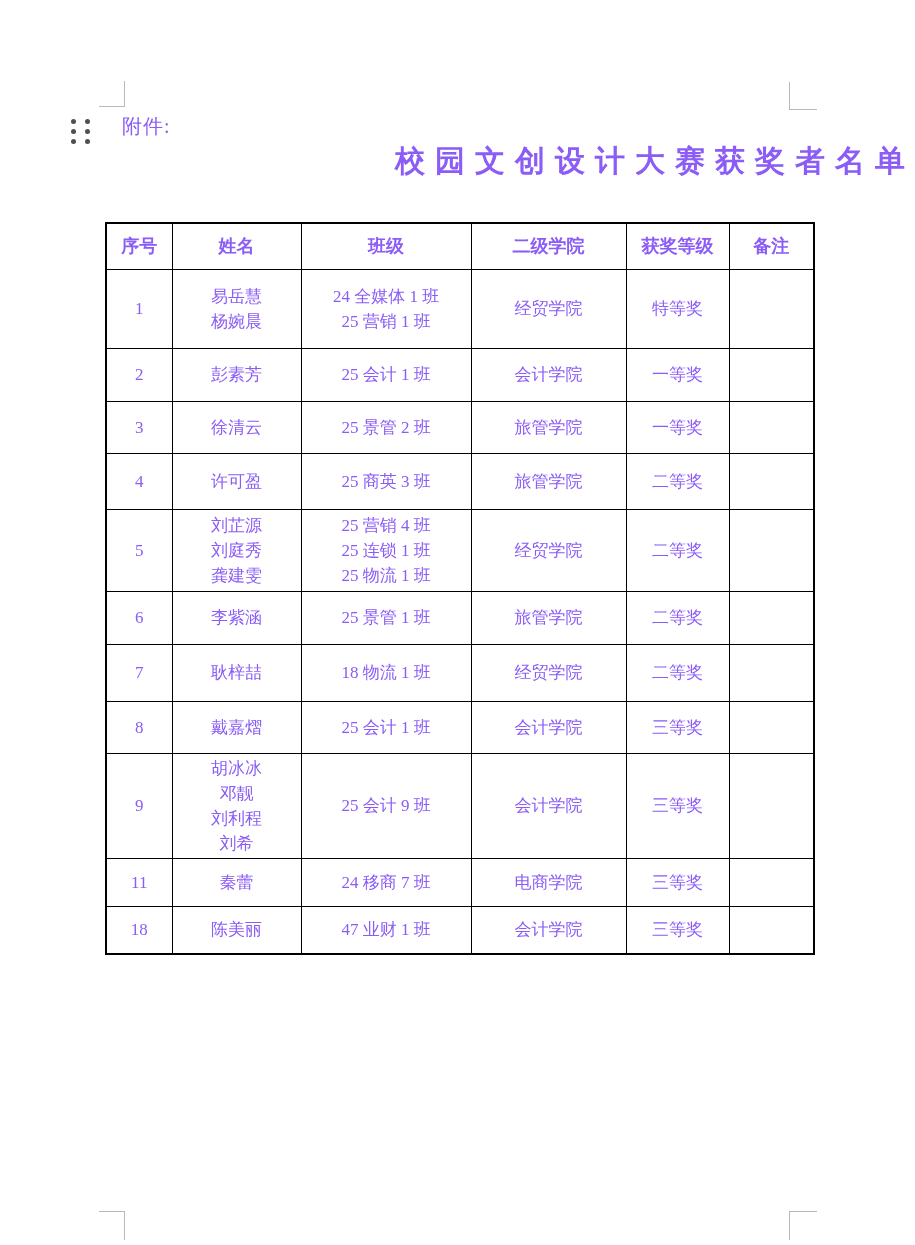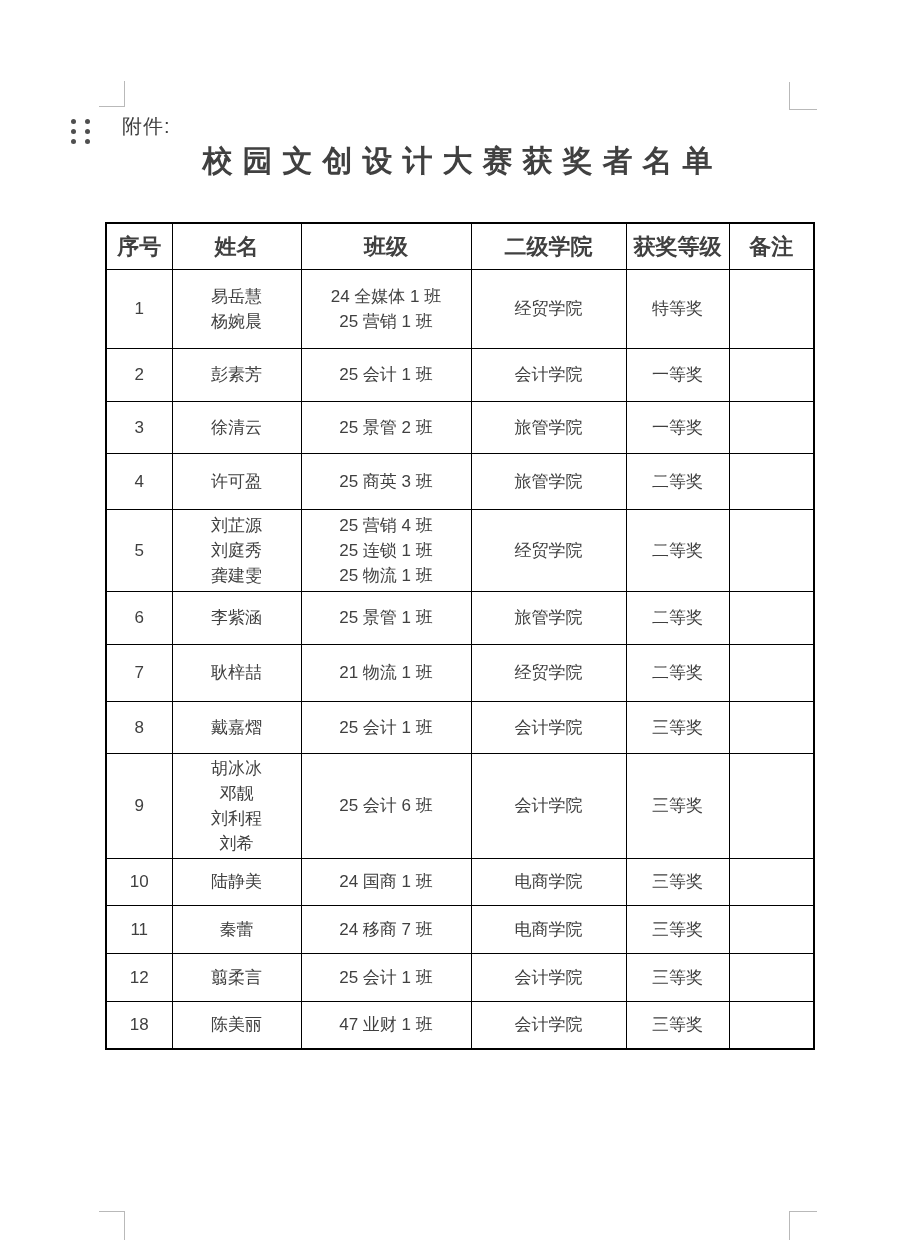--- a/index.html
+++ b/index.html
@@ -1,21 +1,21 @@
 <!DOCTYPE html>
 <html><head>
 <meta charset="utf-8">
 <style>
   html,body{margin:0;padding:0;background:#fff;}
   .page{
     position:relative;
     width:915px;height:1245px;
     background:#ffffff;
-    font-family:Liberation Sans, sans-serif;
-    color:#404040;
+    font-family:Liberation Serif, serif;
+    color:#8b5cf6;
     overflow:hidden;
   }
   
   .cmark{position:absolute;}
   .cmark.tl{left:99px;top:81px;width:25px;height:25px;border-right:1px solid #b9b9b9;border-bottom:1px solid #b9b9b9;}
   .cmark.tr{left:789px;top:82px;width:27px;height:27px;border-left:1px solid #b9b9b9;border-bottom:1px solid #b9b9b9;}
   .cmark.bl{left:99px;top:1211px;width:25px;height:28px;border-right:1px solid #b9b9b9;border-top:1px solid #b9b9b9;}
   .cmark.br{left:789px;top:1211px;width:27px;height:28px;border-left:1px solid #b9b9b9;border-top:1px solid #b9b9b9;}
 
   
@@ -25,40 +25,40 @@
     column-gap:9px;row-gap:5px;
   }
   .dots i{width:5px;height:5px;border-radius:50%;background:#4f4f4f;display:block;}
 
   .attachment{
     position:absolute;left:122px;top:113px;
     font-size:20px;letter-spacing:1px;
   }
   .doc-title{
     position:absolute;left:0;top:141px;width:915px;
-    text-align:center;font-weight:bold;font-size:30px;letter-spacing:10px;
+    text-align:right;font-weight:bold;font-size:30px;letter-spacing:10px;
     text-indent:10px; 
   }
 
   table.awards{
     position:absolute;left:105px;top:222px;
     width:708px;
     border-collapse:collapse;
     table-layout:fixed;
   }
   table.awards{border:2px solid #000;}
   table.awards th,table.awards td{
     border:1px solid #000;
     text-align:center;vertical-align:middle;
     padding:2px 2px;
     font-size:17px;
     line-height:25px;
     overflow:hidden;
   }
-  table.awards th{font-size:22px;font-weight:bold;padding:4px;}
+  table.awards th{font-size:18px;font-weight:bold;padding:4px;}
   td.pre{white-space:pre-line;}
 </style>
 </head>
 <body>
 
 <div class="page">
 
   <div class="cmark tl"></div>
   <div class="cmark tr"></div>
   <div class="cmark bl"></div>
@@ -146,69 +146,53 @@
         <td>6</td>
         <td class="pre">李紫涵</td>
         <td class="pre">25 景管 1 班</td>
         <td>旅管学院</td>
         <td>二等奖</td>
         <td></td>
       </tr>
       <tr style="height:57px">
         <td>7</td>
         <td class="pre">耿梓喆</td>
-        <td class="pre">21 物流 1 班</td>
+        <td class="pre">18 物流 1 班</td>
         <td>经贸学院</td>
         <td>二等奖</td>
         <td></td>
       </tr>
       <tr style="height:52px">
         <td>8</td>
         <td class="pre">戴嘉熠</td>
         <td class="pre">25 会计 1 班</td>
         <td>会计学院</td>
         <td>三等奖</td>
         <td></td>
       </tr>
       <tr style="height:103px">
         <td>9</td>
         <td class="pre">胡冰冰
 邓靓
 刘利程
 刘希</td>
-        <td class="pre">25 会计 6 班</td>
-        <td>会计学院</td>
-        <td>三等奖</td>
-        <td></td>
-      </tr>
-      <tr style="height:47px">
-        <td>10</td>
-        <td class="pre">陆静美</td>
-        <td class="pre">24 国商 1 班</td>
-        <td>电商学院</td>
+        <td class="pre">25 会计 9 班</td>
+        <td>会计学院</td>
         <td>三等奖</td>
         <td></td>
       </tr>
       <tr style="height:48px">
         <td>11</td>
         <td class="pre">秦蕾</td>
         <td class="pre">24 移商 7 班</td>
         <td>电商学院</td>
         <td>三等奖</td>
         <td></td>
       </tr>
       <tr style="height:48px">
-        <td>12</td>
-        <td class="pre">翦柔言</td>
-        <td class="pre">25 会计 1 班</td>
-        <td>会计学院</td>
-        <td>三等奖</td>
-        <td></td>
-      </tr>
-      <tr style="height:48px">
         <td>18</td>
         <td class="pre">陈美丽</td>
         <td class="pre">47 业财 1 班</td>
         <td>会计学院</td>
         <td>三等奖</td>
         <td></td>
       </tr>
     </tbody>
   </table>
 </div>

